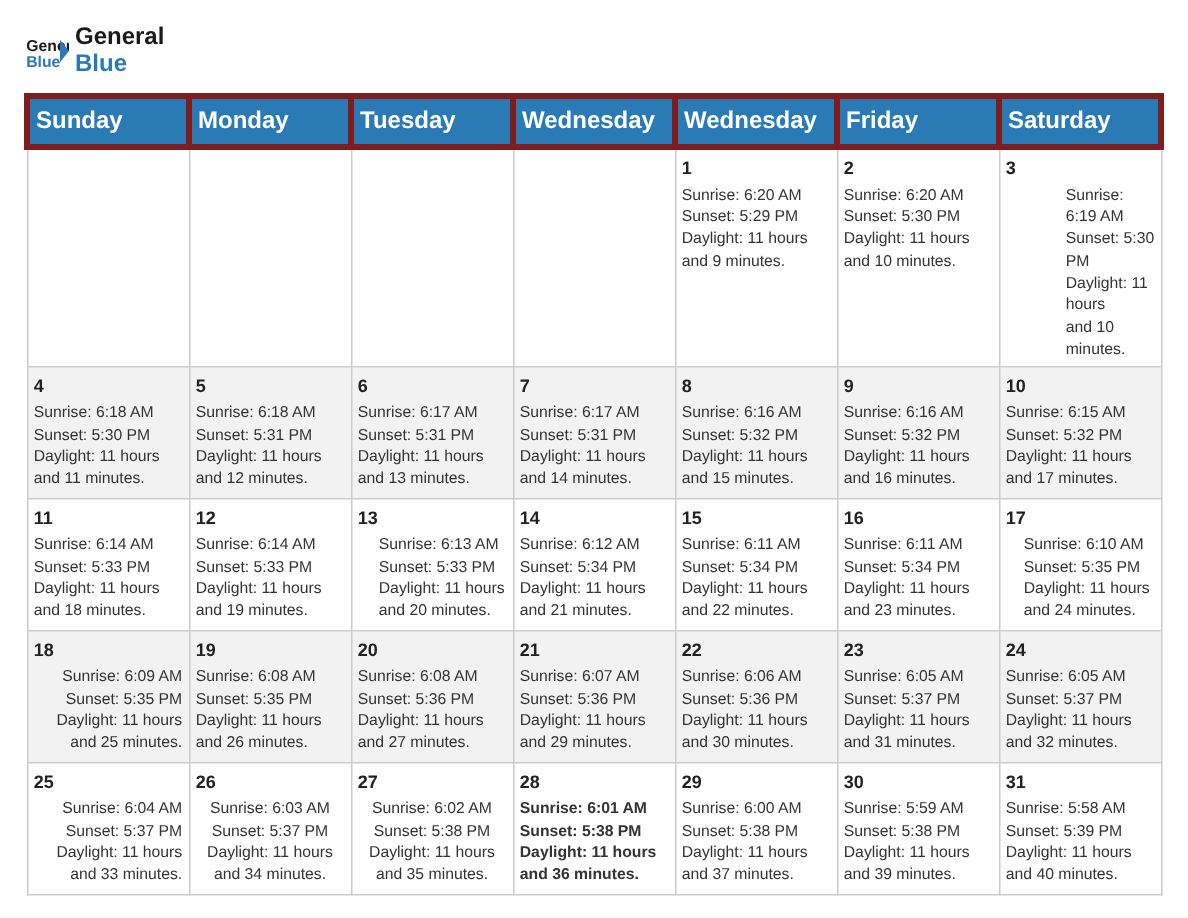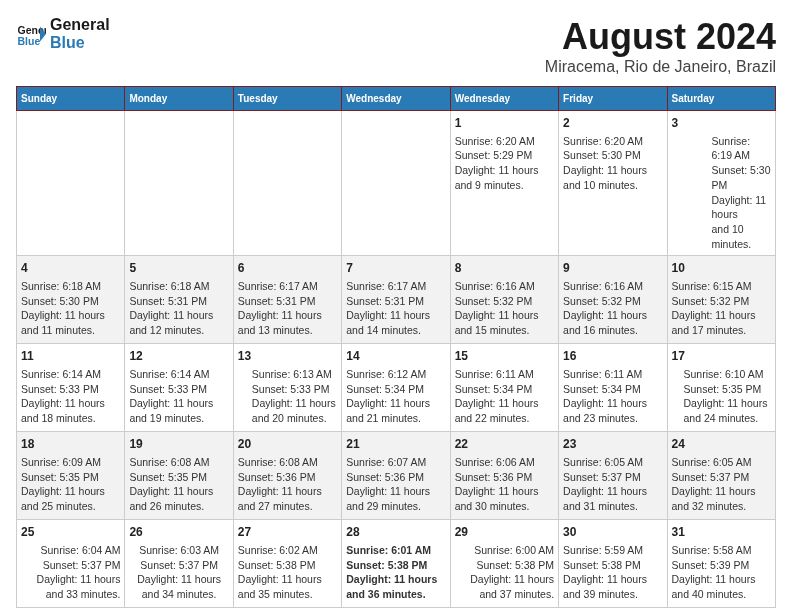--- a/index.html
+++ b/index.html
@@ -40,23 +40,23 @@
     .calendar-table {
       width: 100%;
       border-collapse: collapse;
       font-size: 11px;
     }
     .calendar-table th {
       background-color: #2a7ab5;
       color: #fff;
       padding: 6px 4px;
       text-align: left;
-      font-size: 10px;
+      font-size: 16px;
       font-weight: bold;
-      border: 1px solid #7f1d1d;
+      border: 4px solid #7f1d1d;
     }
     .calendar-table td {
       border: 1px solid #ccc;
       vertical-align: top;
       padding: 4px;
       height: 88px;
       width: calc(100% / 7);
       color: #222;
       line-height: 1.4;
     }
@@ -88,24 +88,20 @@
     <svg class="logo-icon" viewBox="0 0 40 40">
       <text x="2" y="20" font-size="14" font-weight="bold" fill="#1a1a1a">General</text>
       <text x="2" y="34" font-size="14" font-weight="bold" fill="#2a7ab5">Blue</text>
       <polygon points="32,10 40,20 32,30" fill="#2a7ab5"></polygon>
     </svg>
     <div>
       <div style="font-size:16px;font-weight:bold;color:#1a1a1a;">General</div>
       <div style="font-size:16px;font-weight:bold;color:#2a7ab5;">Blue</div>
     </div>
   </div>
-  <div class="title-block">
-    <div class="month-title">August 2024</div>
-    <div class="location">Miracema, Rio de Janeiro, Brazil</div>
-  </div>
 </div>
 
 <table class="calendar-table">
   <thead>
     <tr>
     <th>Sunday</th>
         <th>Monday</th>
         <th>Tuesday</th>
         <th>Wednesday</th>
         <th>Wednesday</th>
@@ -239,21 +235,21 @@
           <span class="day-number">17</span>
           <div class="day-info" style="white-space: pre-line; margin-left: 12px;">Sunrise: 6:10 AM
 Sunset: 5:35 PM
 Daylight: 11 hours
 and 24 minutes.</div>
         </td>
       </tr>
       <tr>
         <td>
           <span class="day-number">18</span>
-          <div class="day-info" style="white-space: pre-line;">Sunrise: 6:09 AM
+          <div class="day-info" style="white-space: pre-line; text-align: right;">Sunrise: 6:09 AM
 Sunset: 5:35 PM
 Daylight: 11 hours
 and 25 minutes.</div>
         </td>
         <td>
           <span class="day-number">19</span>
           <div class="day-info" style="white-space: pre-line;">Sunrise: 6:08 AM
 Sunset: 5:35 PM
 Daylight: 11 hours
 and 26 minutes.</div>
@@ -304,35 +300,35 @@
         </td>
         <td>
           <span class="day-number">26</span>
           <div class="day-info" style="white-space: pre-line; text-align: center;">Sunrise: 6:03 AM
 Sunset: 5:37 PM
 Daylight: 11 hours
 and 34 minutes.</div>
         </td>
         <td>
           <span class="day-number">27</span>
-          <div class="day-info" style="white-space: pre-line;">Sunrise: 6:02 AM
+          <div class="day-info" style="white-space: pre-line; text-align: center;">Sunrise: 6:02 AM
 Sunset: 5:38 PM
 Daylight: 11 hours
 and 35 minutes.</div>
         </td>
         <td>
           <span class="day-number">28</span>
           <div class="day-info" style="white-space: pre-line; font-weight: bold;">Sunrise: 6:01 AM
 Sunset: 5:38 PM
 Daylight: 11 hours
 and 36 minutes.</div>
         </td>
         <td>
           <span class="day-number">29</span>
-          <div class="day-info" style="white-space: pre-line; text-align: right;">Sunrise: 6:00 AM
+          <div class="day-info" style="white-space: pre-line;">Sunrise: 6:00 AM
 Sunset: 5:38 PM
 Daylight: 11 hours
 and 37 minutes.</div>
         </td>
         <td>
           <span class="day-number">30</span>
           <div class="day-info" style="white-space: pre-line;">Sunrise: 5:59 AM
 Sunset: 5:38 PM
 Daylight: 11 hours
 and 39 minutes.</div>

